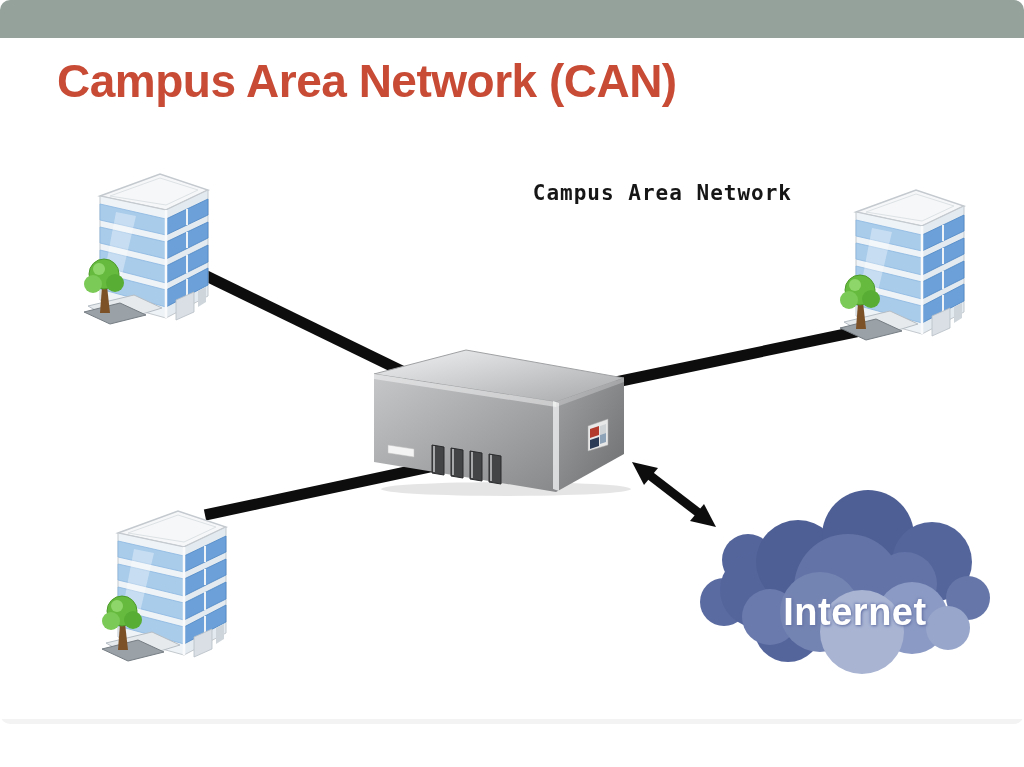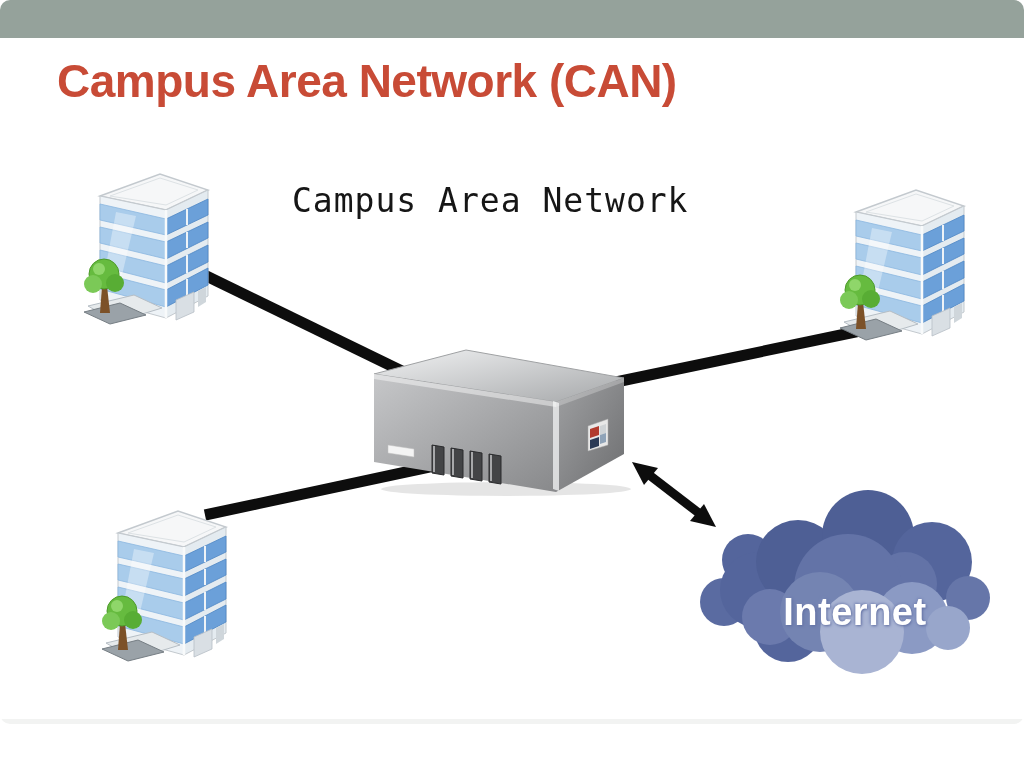--- a/index.html
+++ b/index.html
@@ -8,23 +8,23 @@
     overflow:hidden;font-family:"Liberation Sans",sans-serif;border-radius:10px;
   }
   #top-bar{position:absolute;left:0;top:0;width:1024px;height:38px;background:#95a29b;}
   #bottom-edge{position:absolute;left:0;bottom:0;width:1024px;height:5px;background:#f2f3f2;}
   #slide-title{
     position:absolute;left:57px;top:54px;margin:0;
     font-size:46px;font-weight:bold;letter-spacing:-0.5px;color:#c84b36;
     font-family:"Liberation Sans",sans-serif;white-space:nowrap;
   }
   #diagram-title{
-    position:absolute;left:292px;top:181px;width:500px;text-align:left;
-    font-family:"DejaVu Sans Mono",monospace;font-weight:normal;
-    font-size:33px;letter-spacing:1px;color:#161616;white-space:nowrap;
+    position:absolute;left:292px;top:181px;width:500px;text-align:right;
+    font-family:"DejaVu Sans Mono",monospace;font-weight:bold;
+    font-size:21px;letter-spacing:1px;color:#161616;white-space:nowrap;
   }
   .abs{position:absolute;}
   #connection-layer{position:absolute;left:0;top:0;z-index:1;}
   .node{z-index:2;}
   #internet-label{
     position:absolute;left:745px;top:560px;width:220px;text-align:center;z-index:3;
     font-size:38px;font-weight:bold;color:#ffffff;letter-spacing:0.5px;
     text-shadow:1px 1px 3px #5f6da0, -1px -1px 3px #7d8bb8;
     font-family:"Liberation Sans",sans-serif;
     margin-top:31px;

